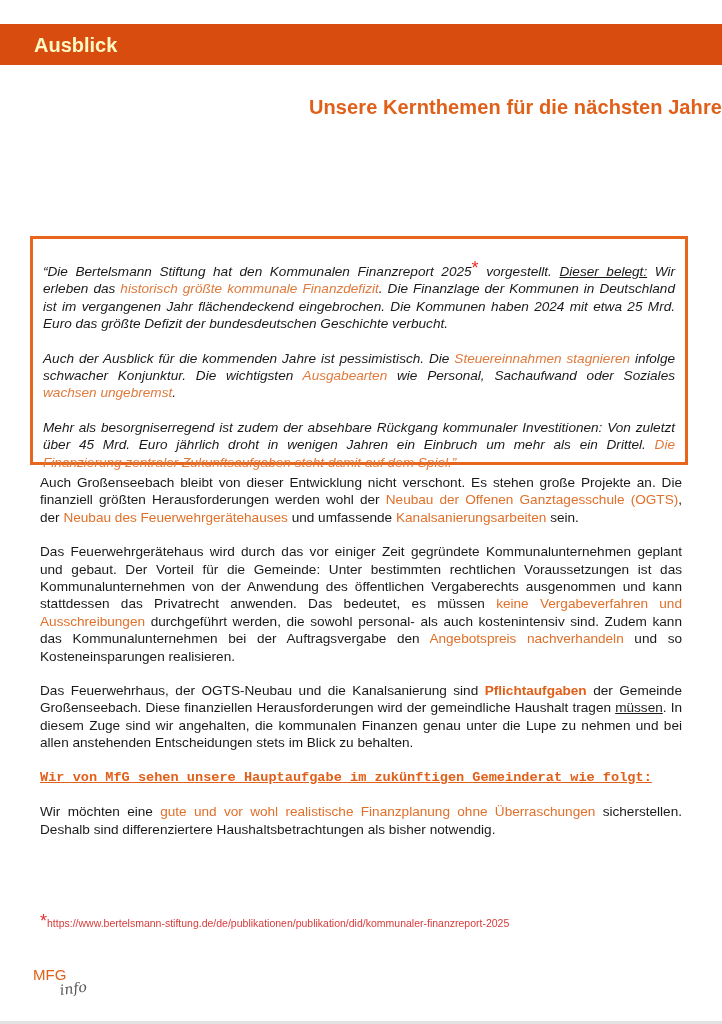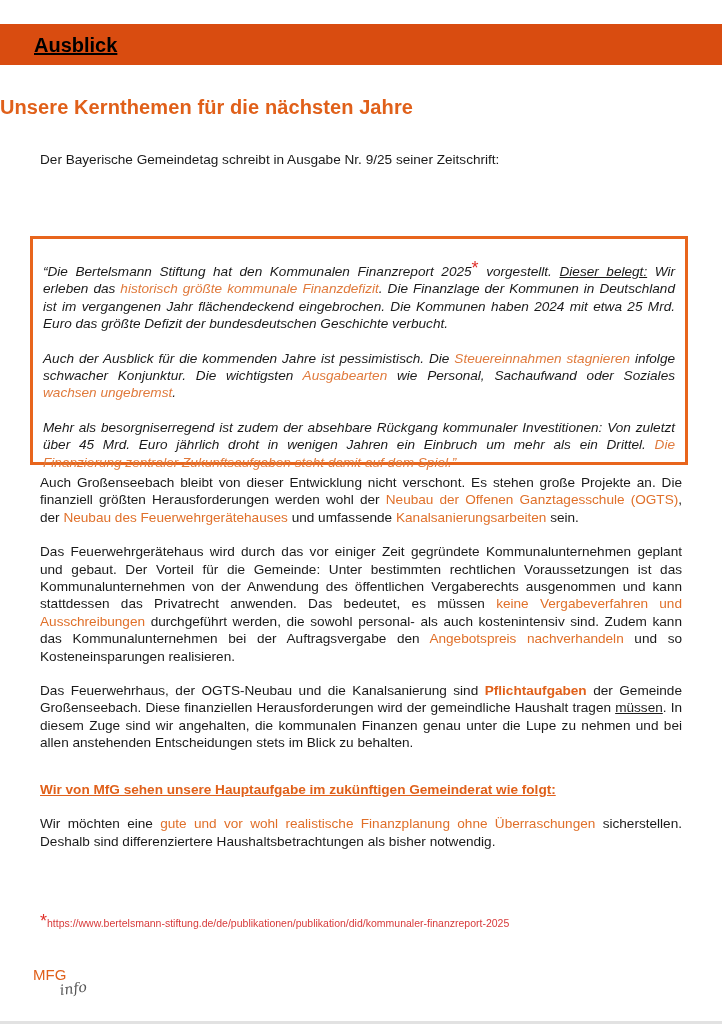--- a/index.html
+++ b/index.html
@@ -20,32 +20,31 @@
       left: 0;
       top: 24px;
       width: 722px;
       height: 41px;
       background: #d94c10;
     }
     .header-title {
       position: absolute;
       left: 34px;
       top: 9px;
-      color: #000000;
+      color: #fef9c3;
       font-weight: bold;
       font-size: 20px;
       line-height: 24px;
-      text-decoration: underline;
     }
     .page-title {
       position: absolute;
       left: 0;
       top: 94px;
       width: 722px;
-      text-align: left;
+      text-align: right;
       color: #e0601a;
       font-weight: bold;
       font-size: 20px;
       line-height: 26px;
       letter-spacing: 0.1px;
     }
     .content {
       position: absolute;
       left: 40px;
       width: 642px;
@@ -134,36 +133,35 @@
 </head>
 <body>
 
 <div class="header-bar">
   <div class="header-title">Ausblick</div>
 </div>
 
 <div class="page-title">Unsere Kernthemen für die nächsten Jahre</div>
 
 <div class="content" style="top:134px;">
-  <p class="p" style="margin-top:17px;">Der Bayerische Gemeindetag schreibt in Ausgabe Nr. 9/25 seiner Zeitschrift:</p>
 </div>
 
 <div class="quote-box">
   <div class="quote-inner">
     <p class="p"><span>“Die Bertelsmann Stiftung hat den Kommunalen Finanzreport 2025</span><span class="star">*</span><span> vorgestellt. </span><span class="u">Dieser belegt:</span><span> Wir erleben das </span><span class="hl">historisch größte kommunale Finanzdefizit</span><span>. Die Finanzlage der Kommunen in Deutschland ist im vergangenen Jahr flächendeckend eingebrochen. Die Kommunen haben 2024 mit etwa 25 Mrd. Euro das größte Defizit der bundesdeutschen Geschichte verbucht.</span></p>
     <p class="p" style="margin-top:17px;"><span>Auch der Ausblick für die kommenden Jahre ist pessimistisch. Die </span><span class="hl">Steuereinnahmen stagnieren</span><span> infolge schwacher Konjunktur. Die wichtigsten </span><span class="hl">Ausgabearten</span><span> wie Personal, Sachaufwand oder Soziales </span><span class="hl">wachsen ungebremst</span><span>.</span></p>
     <p class="p" style="margin-top:17px;"><span>Mehr als besorgniserregend ist zudem der absehbare Rückgang kommunaler Investitionen: Von zuletzt über 45 Mrd. Euro jährlich droht in wenigen Jahren ein Einbruch um mehr als ein Drittel. </span><span class="hl">Die Finanzierung zentraler Zukunftsaufgaben steht damit auf dem Spiel.”</span></p>
   </div>
 </div>
 
 <div class="content" style="top:474px;">
   <p class="p"><span>Auch Großenseebach bleibt von dieser Entwicklung nicht verschont. Es stehen große Projekte an. Die finanziell größten Herausforderungen werden wohl der </span><span class="hl">Neubau der Offenen Ganztagesschule (OGTS)</span><span>, der </span><span class="hl">Neubau des Feuerwehrgerätehauses</span><span> und umfassende </span><span class="hl">Kanalsanierungsarbeiten</span><span> sein.</span></p>
   <p class="p" style="margin-top:17px;"><span>Das Feuerwehrgerätehaus wird durch das vor einiger Zeit gegründete Kommunalunternehmen geplant und gebaut. Der Vorteil für die Gemeinde: Unter bestimmten rechtlichen Voraussetzungen ist das Kommunalunternehmen von der Anwendung des öffentlichen Vergaberechts ausgenommen und kann stattdessen das Privatrecht anwenden. Das bedeutet, es müssen </span><span class="hl">keine Vergabeverfahren und Ausschreibungen</span><span> durchgeführt werden, die sowohl personal- als auch kostenintensiv sind. Zudem kann das Kommunalunternehmen bei der Auftragsvergabe den </span><span class="hl">Angebotspreis nachverhandeln</span><span> und so Kosteneinsparungen realisieren.</span></p>
   <p class="p" style="margin-top:17px;"><span>Das Feuerwehrhaus, der OGTS-Neubau und die Kanalsanierung sind </span><span class="hlb">Pflichtaufgaben</span><span> der Gemeinde Großenseebach. Diese finanziellen Herausforderungen wird der gemeindliche Haushalt tragen </span><span class="u">müssen</span><span>. In diesem Zuge sind wir angehalten, die kommunalen Finanzen genau unter die Lupe zu nehmen und bei allen anstehenden Entscheidungen stets im Blick zu behalten.</span></p>
-  <p class="p hlb u" style="margin-top:29px;">Wir von MfG sehen unsere Hauptaufgabe im zukünftigen Gemeinderat wie folgt:</p>
+  <p class="p hlb u" style="margin-top:17px;font-family:Liberation Mono, monospace;">Wir von MfG sehen unsere Hauptaufgabe im zukünftigen Gemeinderat wie folgt:</p>
   <p class="p" style="margin-top:17px;"><span>Wir möchten eine </span><span class="hl">gute und vor wohl realistische Finanzplanung ohne Überraschungen</span><span> sicherstellen. Deshalb sind differenziertere Haushaltsbetrachtungen als bisher notwendig.</span></p>
 </div>
 
 <div class="footnote">
   <span class="star">*</span><span>https://www.bertelsmann-stiftung.de/de/publikationen/publikation/did/kommunaler-finanzreport-2025</span>
 </div>
 
 <div class="mfg-logo">MFG</div>
 <div class="page-number">12</div>
 <div class="info-script">info</div>

